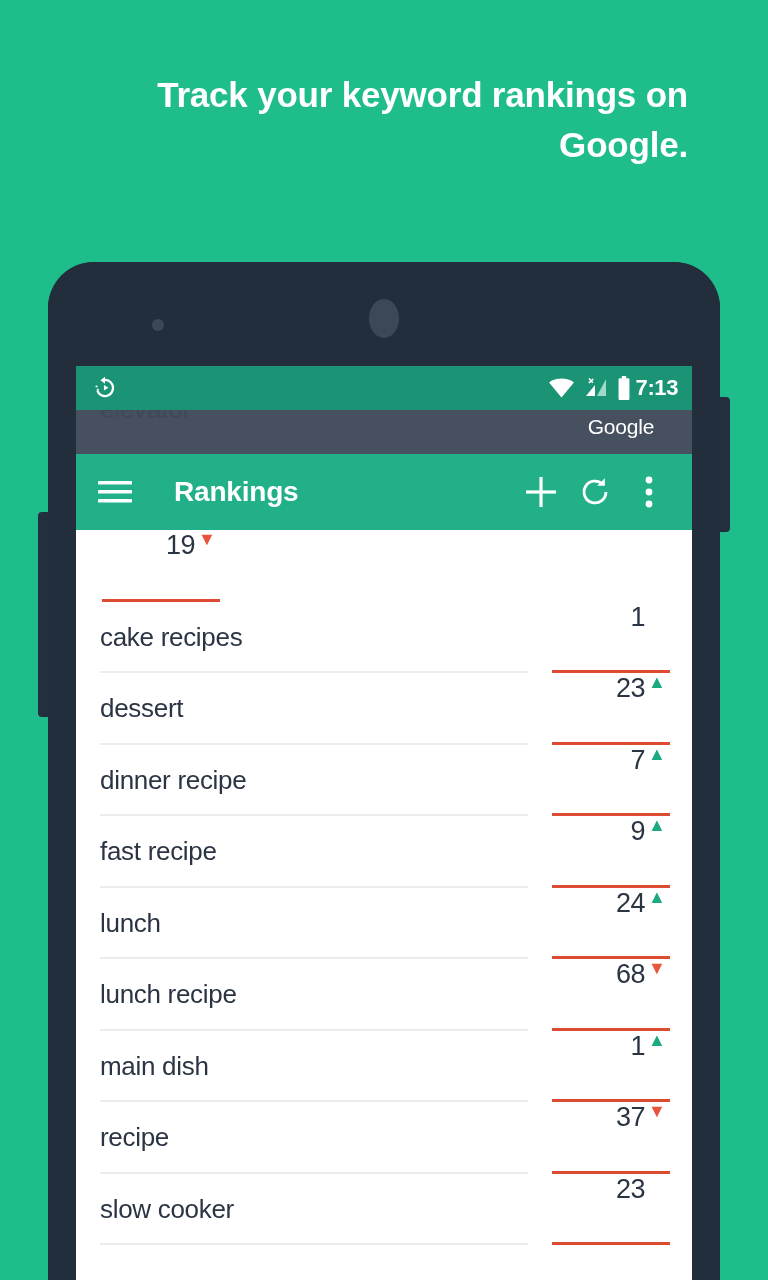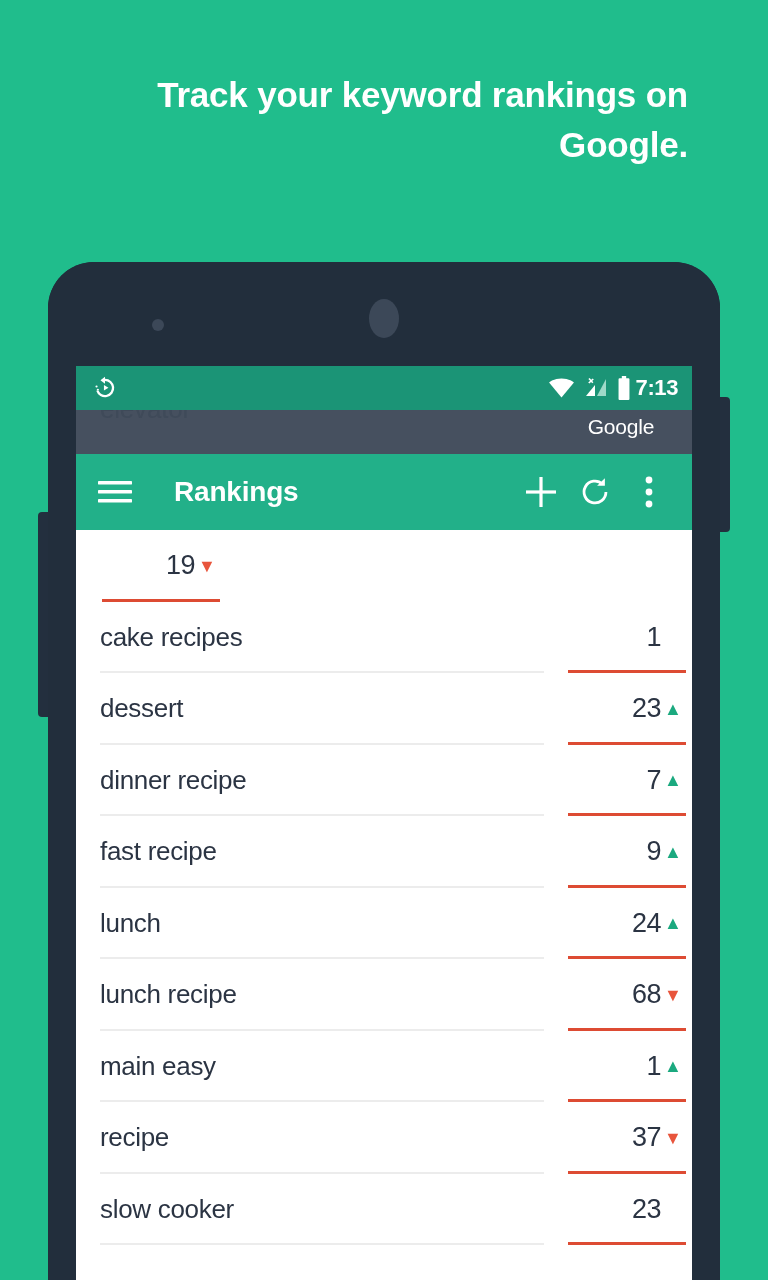--- a/index.html
+++ b/index.html
@@ -227,24 +227,23 @@
     content: "";
     position: absolute;
     left: 0;
     right: 22px;
     bottom: 0;
     height: 2px;
     background: #ececec;
   }
   .rank-cell {
     width: 120px;
-    margin-right: 6px;
+    margin-right: 22px;
     height: 100%;
     display: flex;
-    align-items: center;
     justify-content: flex-end;
     position: relative;
     padding-right: 0px;
     box-sizing: border-box;
   }
   .rank-cell::after {
     content: "";
     position: absolute;
     left: 2px;
     right: 0;
@@ -412,21 +411,21 @@
           </div>
         </div>
         <div class="ranking-row">
           <div class="keyword-cell">lunch recipe</div>
           <div class="rank-cell">
             <span class="rank-value">68</span>
             <span class="rank-arrow down">▼</span>
           </div>
         </div>
         <div class="ranking-row">
-          <div class="keyword-cell">main easy</div>
+          <div class="keyword-cell">main dish</div>
           <div class="rank-cell">
             <span class="rank-value">1</span>
             <span class="rank-arrow up">▲</span>
           </div>
         </div>
         <div class="ranking-row">
           <div class="keyword-cell">recipe</div>
           <div class="rank-cell">
             <span class="rank-value">37</span>
             <span class="rank-arrow down">▼</span>

